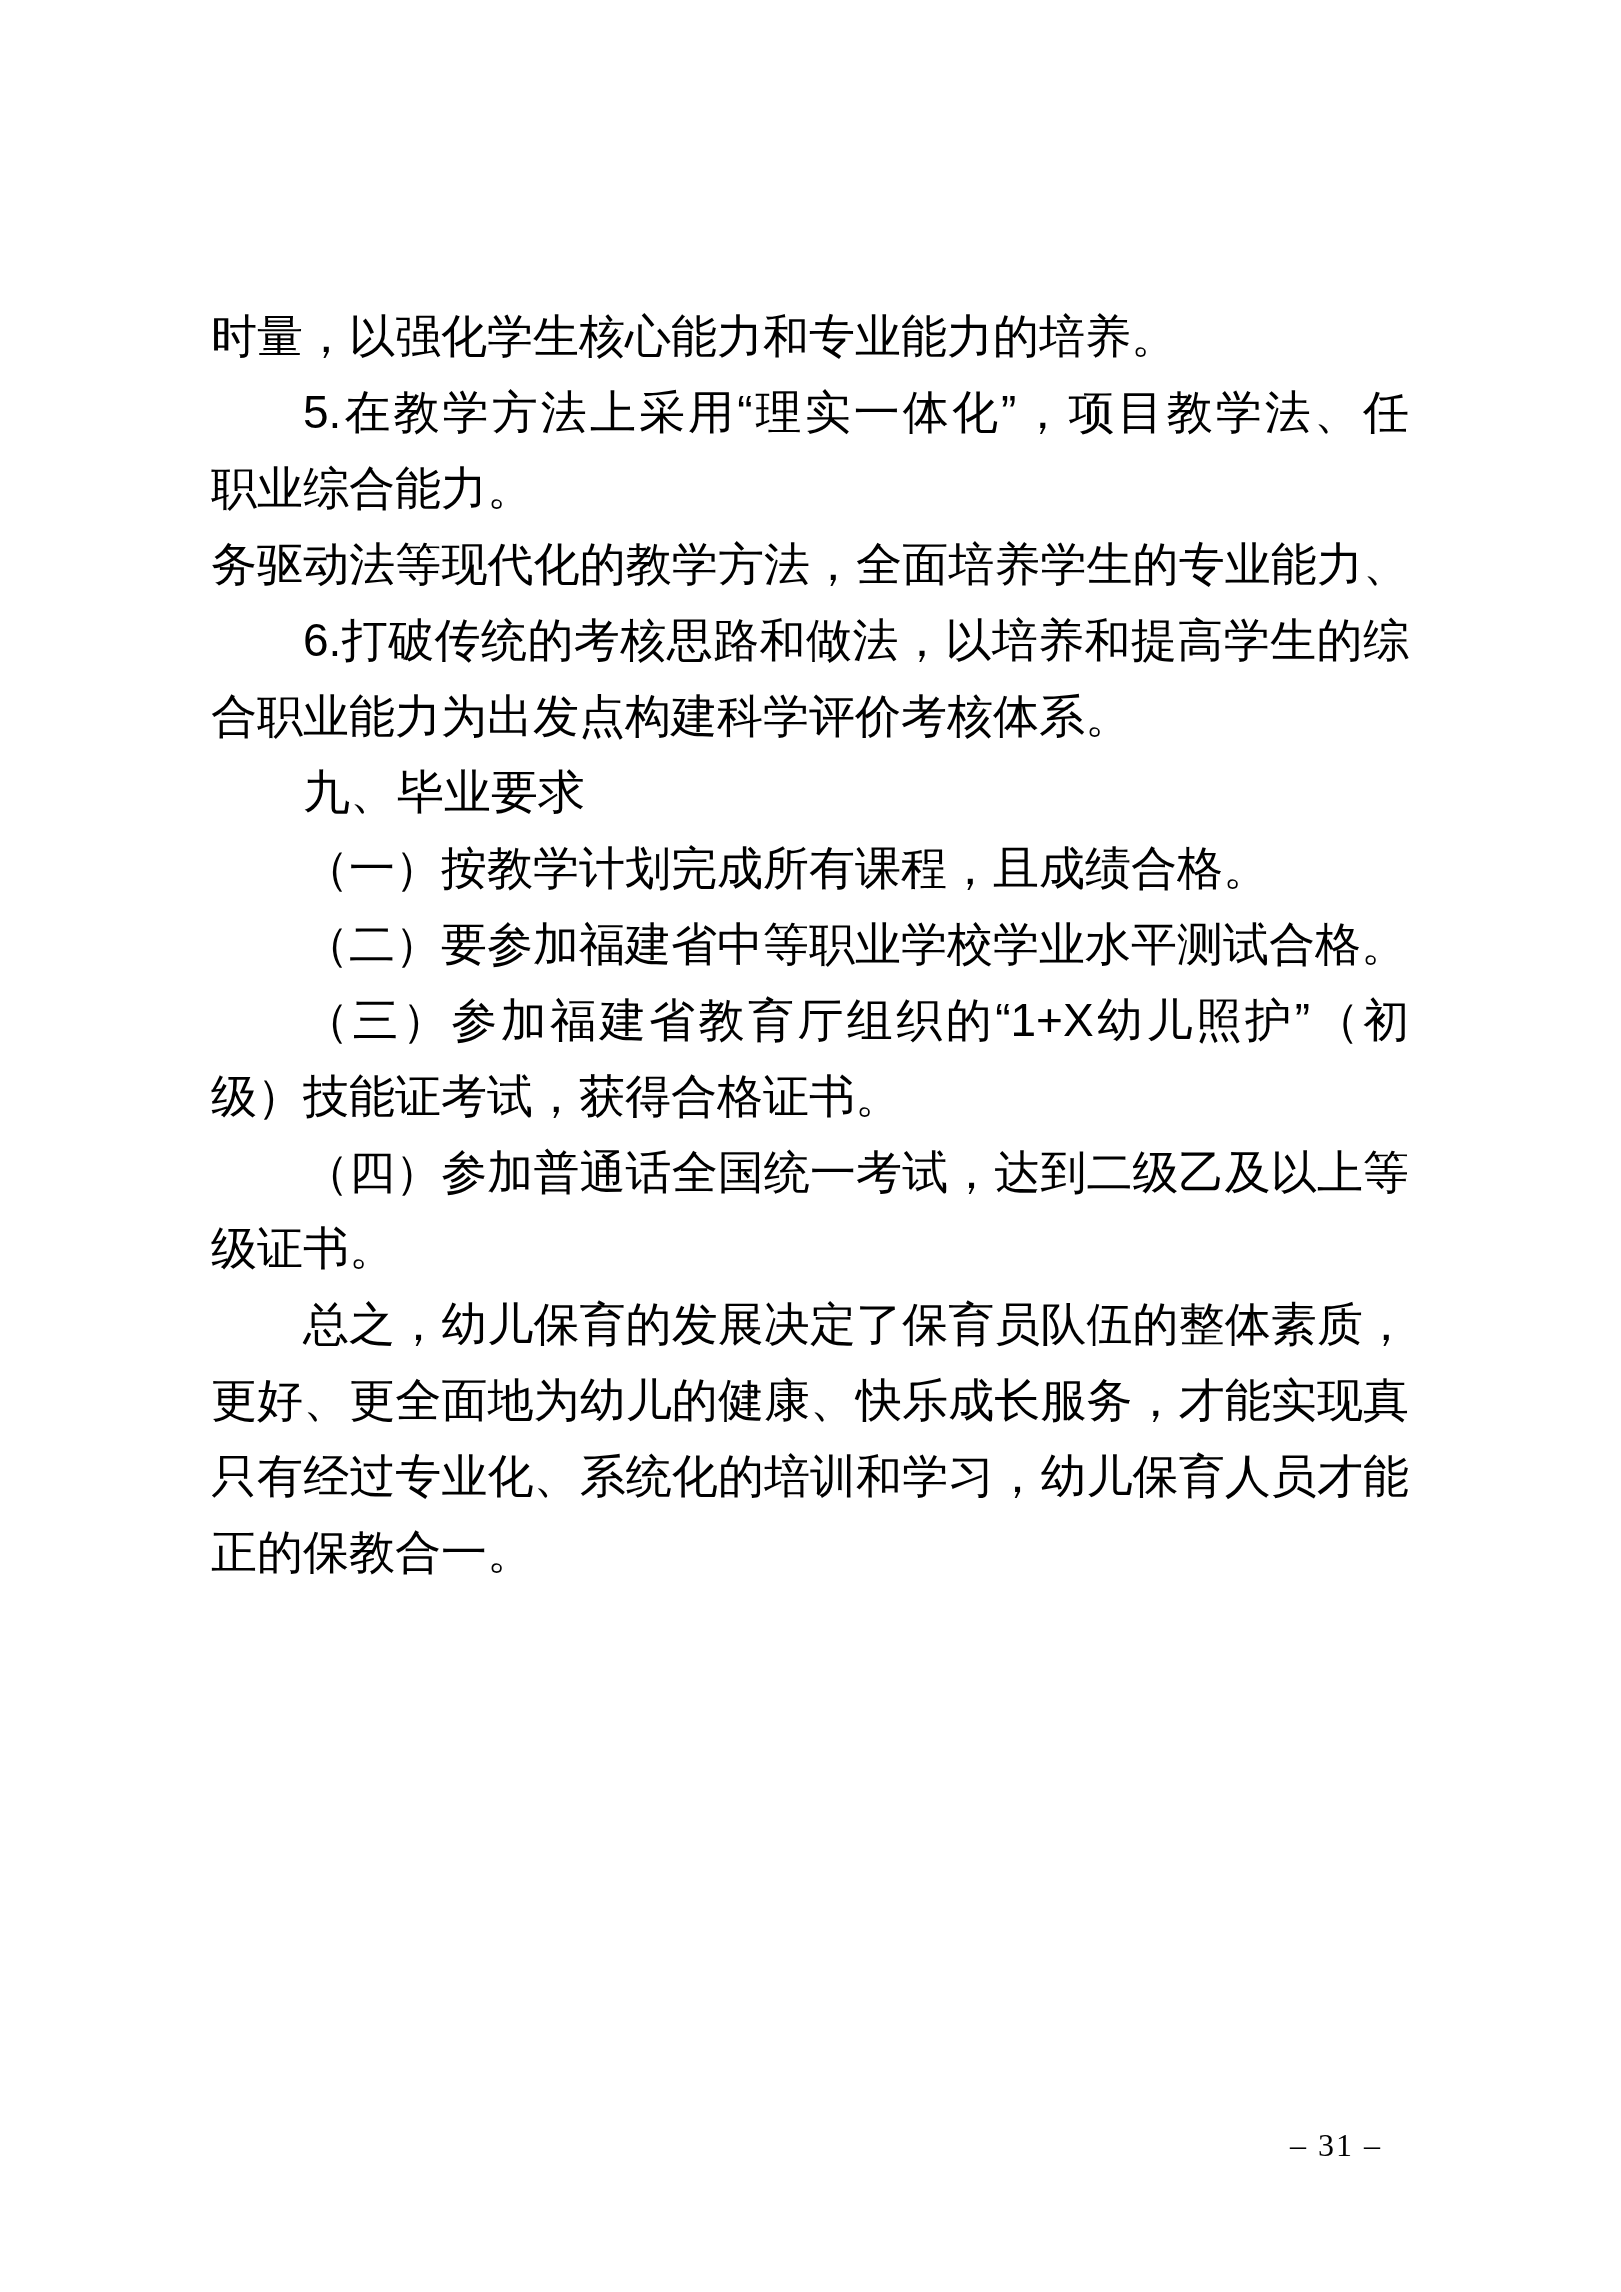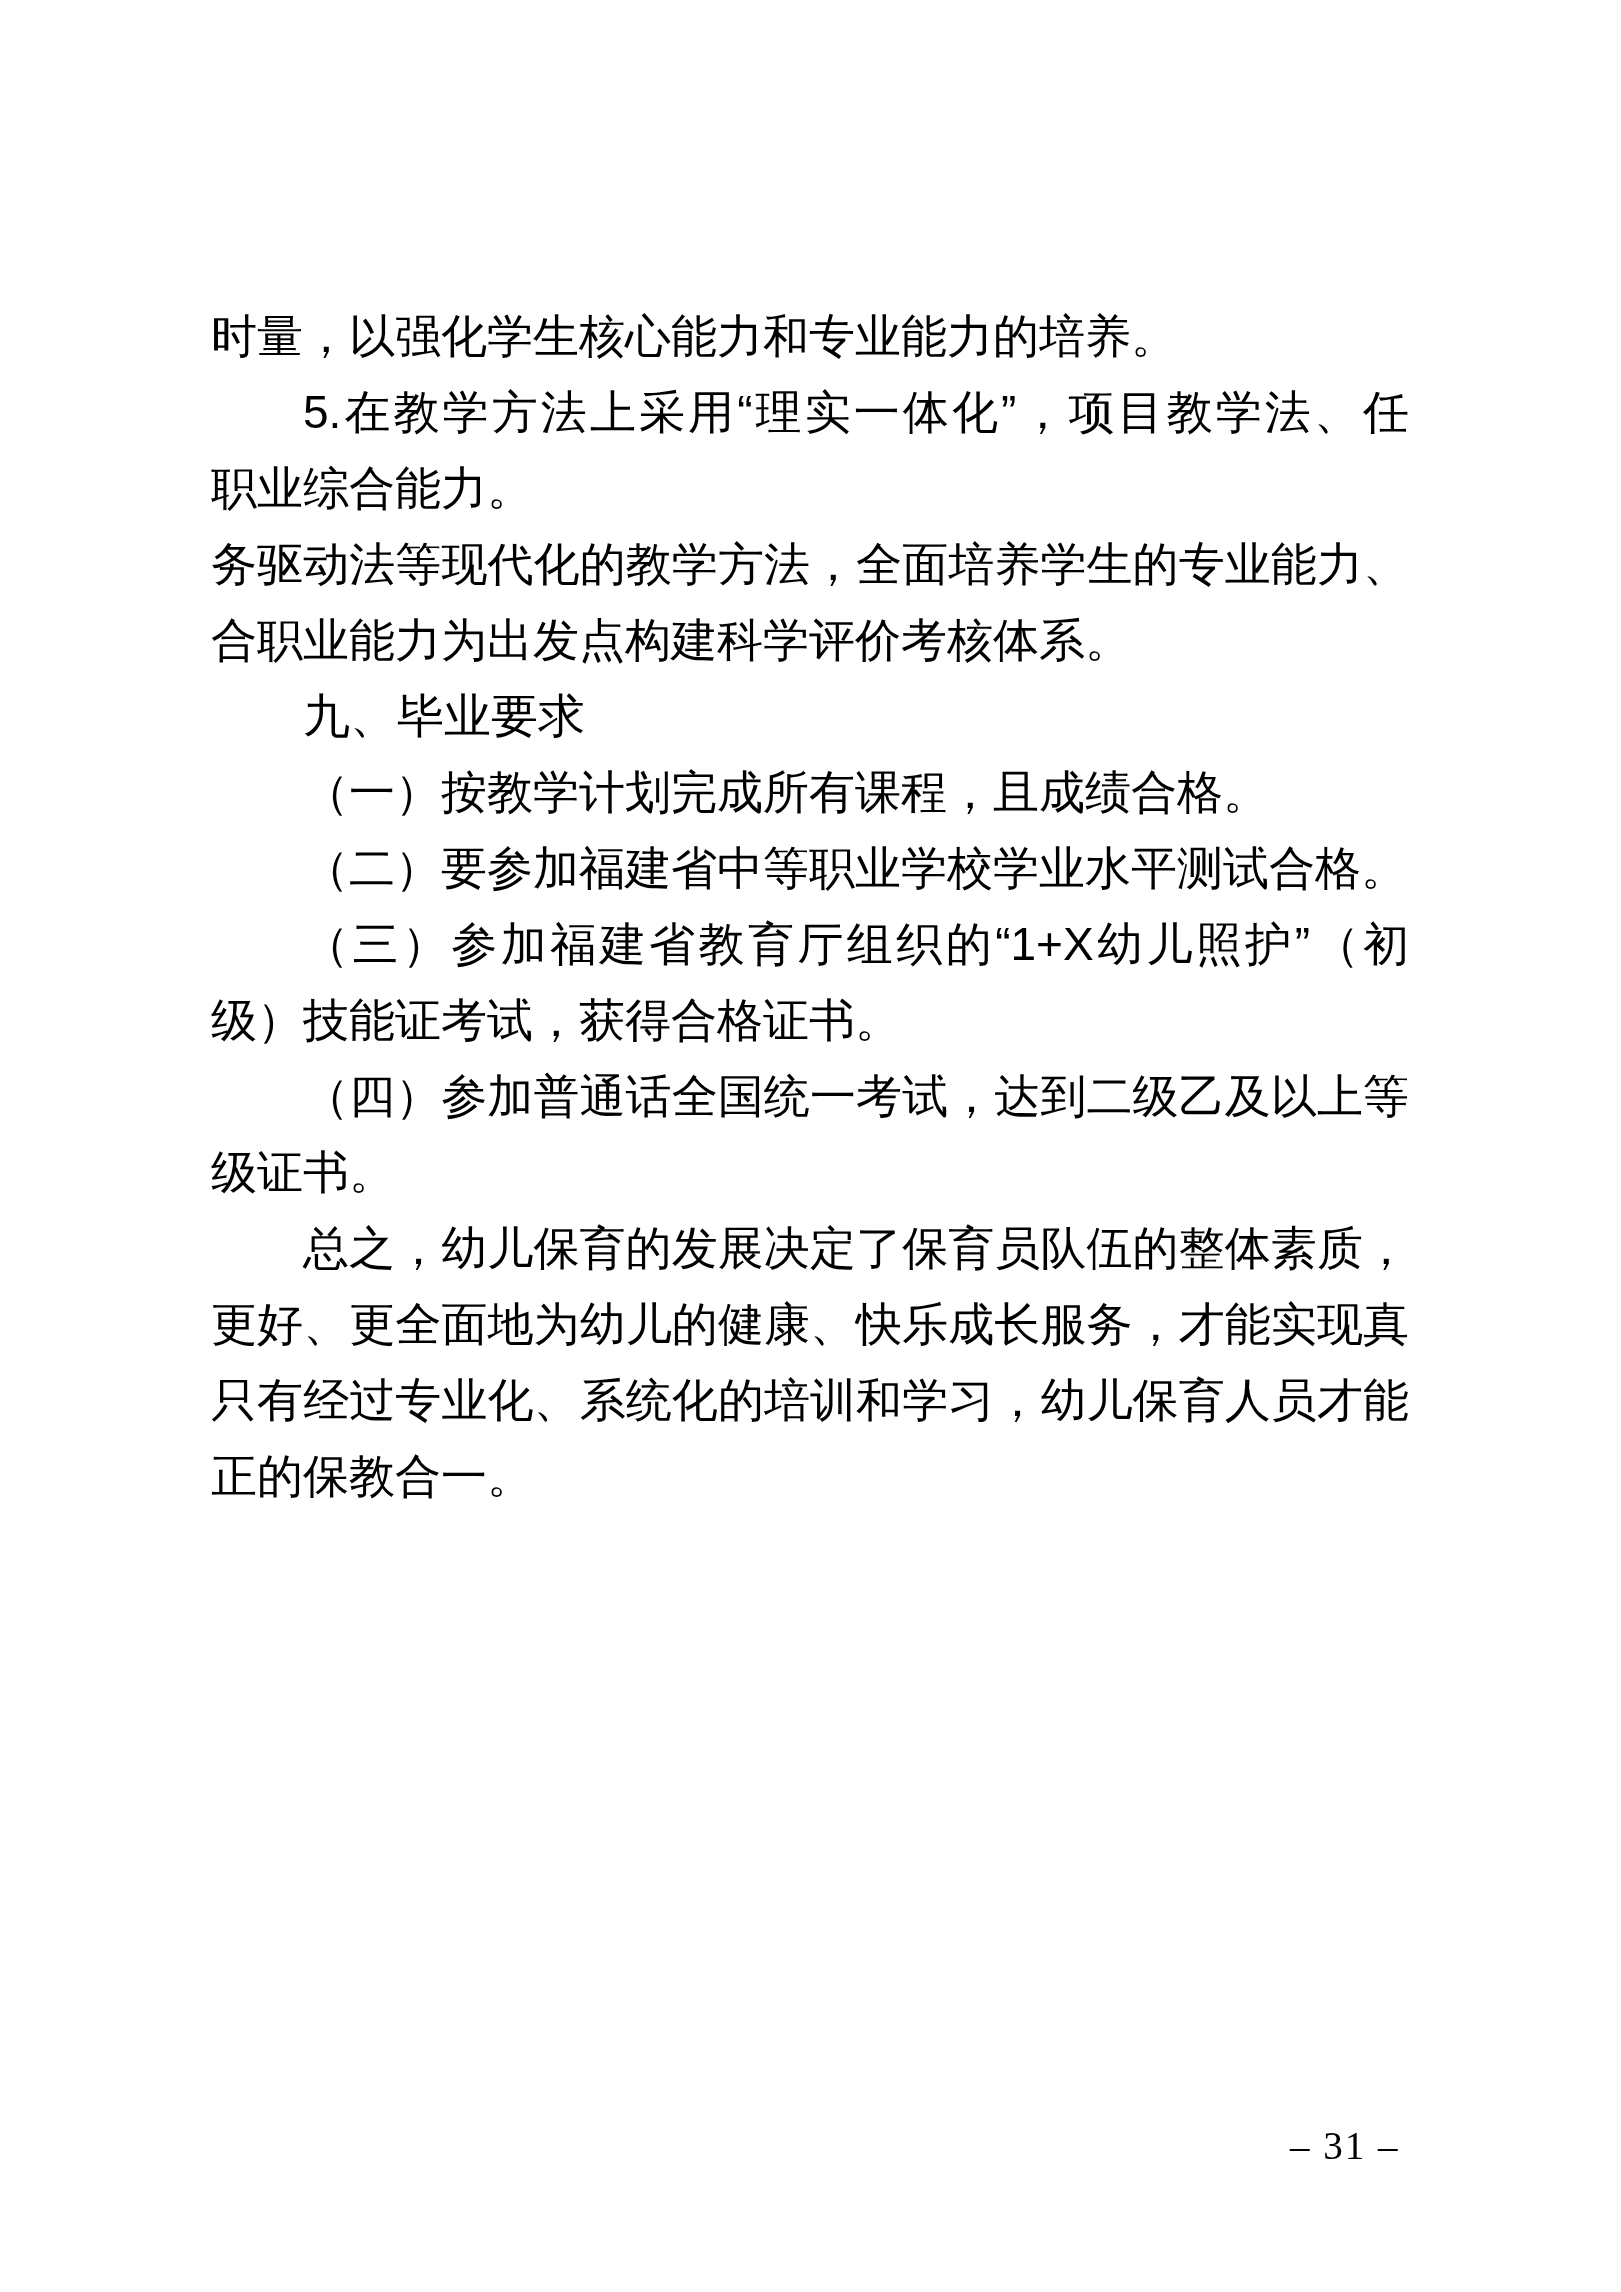--- a/index.html
+++ b/index.html
@@ -42,34 +42,35 @@
     font-weight: normal;
     font-size: 47px;
   }
   .page-number {
     position: absolute;
     left: 1290px;
     top: 2123px;
     height: 45px;
     line-height: 45px;
     font-family: "Liberation Serif", "DejaVu Serif", serif;
-    font-size: 39px;
+    font-size: 32px;
     letter-spacing: 2px;
     color: #000000;
   }
 </style>
 </head>
 <body>
 
 <div class="page">
   <main class="text-block">
     <p class="line">时量，以强化学生核心能力和专业能力的培养。</p>
     <p class="line indent justify">5.在教学方法上采用“理实一体化”，项目教学法、任</p>
     <p class="line">职业综合能力。</p>
     <p class="line justify">务驱动法等现代化的教学方法，全面培养学生的专业能力、</p>
+    <p class="line indent justify">6.打破传统的考核思路和做法，以培养和提高学生的综</p>
     <p class="line">合职业能力为出发点构建科学评价考核体系。</p>
     <h2 class="line indent heading">九、毕业要求</h2>
     <p class="line indent">（一）按教学计划完成所有课程，且成绩合格。</p>
     <p class="line indent">（二）要参加福建省中等职业学校学业水平测试合格。</p>
     <p class="line indent justify">（三）参加福建省教育厅组织的“1+X幼儿照护”（初</p>
     <p class="line">级）技能证考试，获得合格证书。</p>
     <p class="line indent justify">（四）参加普通话全国统一考试，达到二级乙及以上等</p>
     <p class="line">级证书。</p>
     <p class="line indent justify">总之，幼儿保育的发展决定了保育员队伍的整体素质，</p>
     <p class="line justify">更好、更全面地为幼儿的健康、快乐成长服务，才能实现真</p>

